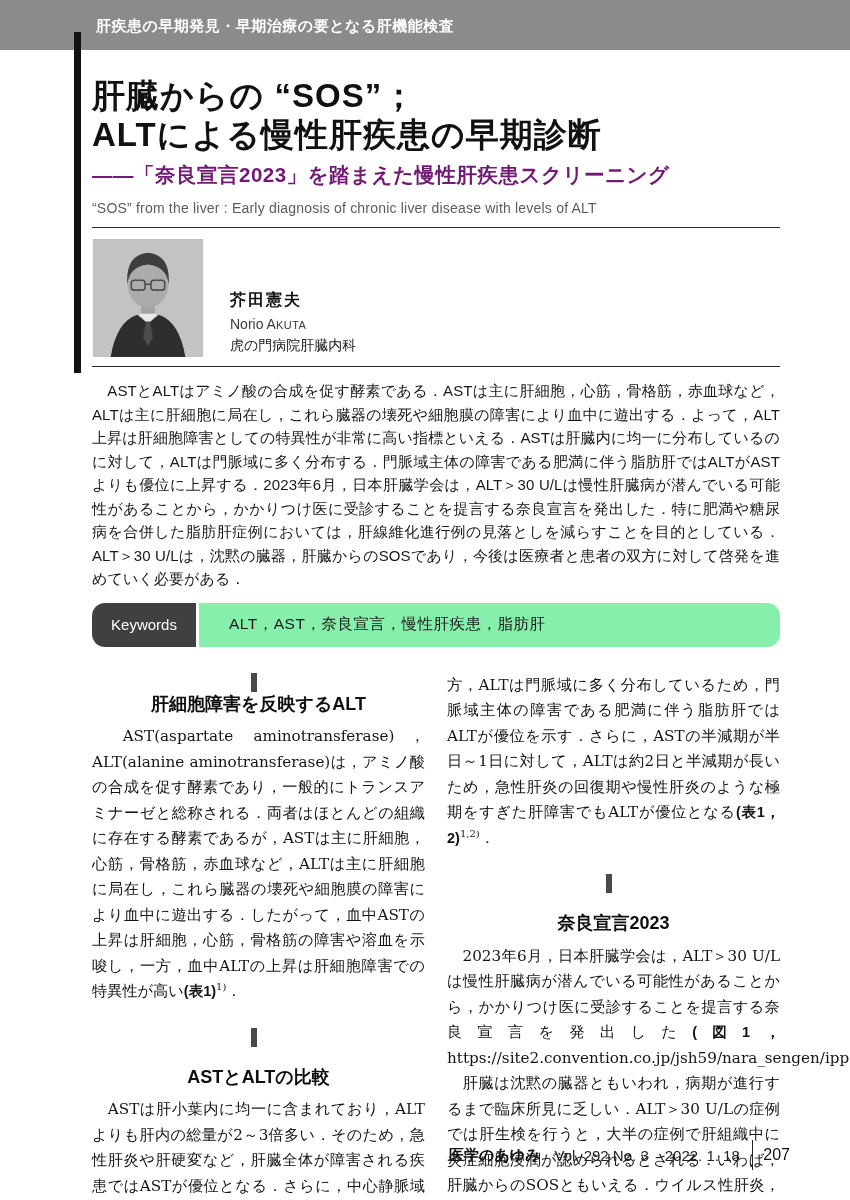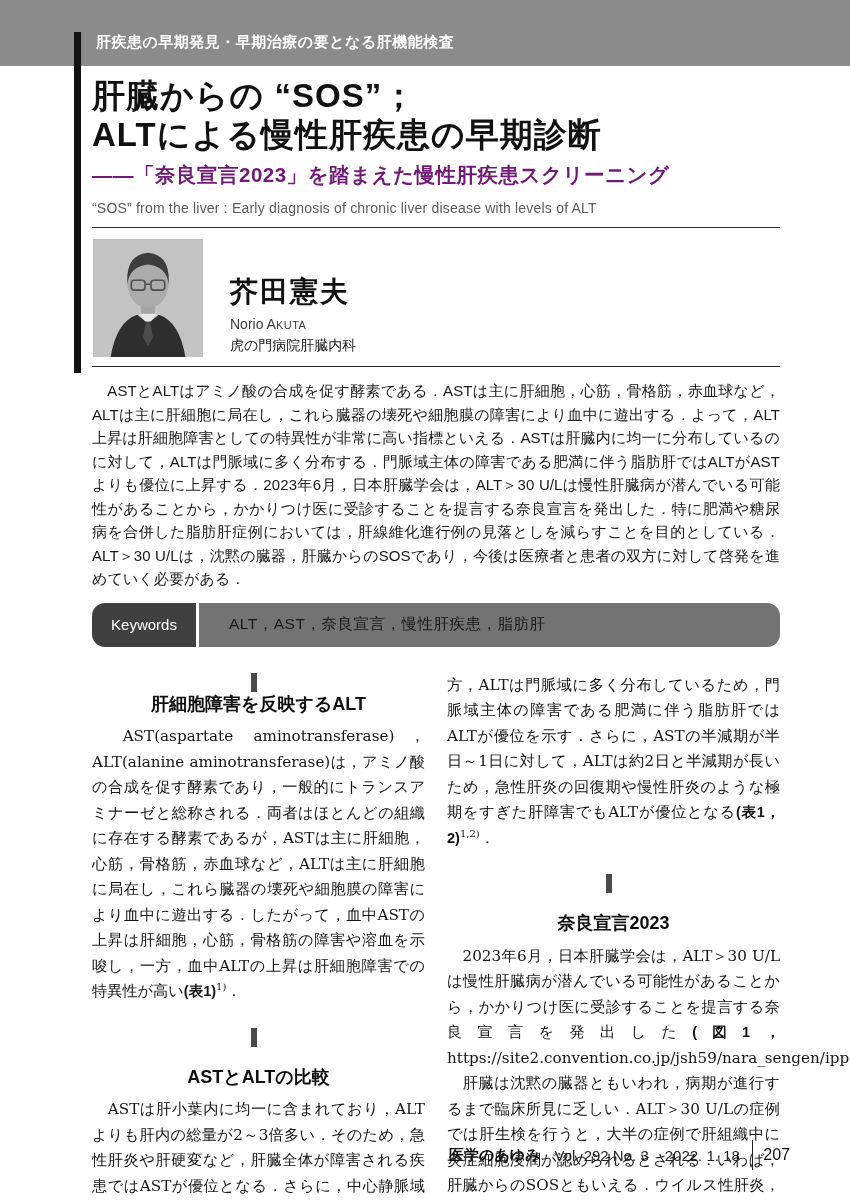--- a/index.html
+++ b/index.html
@@ -7,21 +7,21 @@
     width:850px;height:1200px;
     background:#ffffff;
     position:relative;
     overflow:hidden;
     font-family:"Liberation Sans", sans-serif;
     color:#1c1c1c;
     -webkit-font-smoothing:antialiased;
   }
   
   .header-bar{
-    position:absolute;top:0;left:0;width:850px;height:66px;
+    position:absolute;top:0;left:0;width:850px;height:50px;
     background:#8b8b8b;
   }
   .header-tag{
     position:absolute;left:96px;bottom:14px;
     color:#ffffff;font-size:15px;letter-spacing:0.5px;
     font-weight:bold;
   }
   
   .side-bar{
     position:absolute;left:74px;top:32px;width:7px;height:341px;
@@ -45,40 +45,40 @@
   .rule{height:0;border-top:1.5px solid #2a2a2a;}
   .rule-1{margin-top:8px;}
   .author-row{
     display:flex;align-items:flex-end;
     padding:11px 0 0 0;
   }
   .author-photo{
     width:112px;height:118px;flex:0 0 auto;display:block;
   }
   .author-info{margin-left:26px;padding-bottom:2px;}
-  .author-name-ja{font-size:28px;font-weight:bold;letter-spacing:2px;color:#111;}
+  .author-name-ja{font-size:16px;font-weight:bold;letter-spacing:2px;color:#111;}
   .author-name-en{font-size:14px;color:#3a3a3a;margin-top:5px;}
   .author-name-en .sc{font-size:11px;letter-spacing:0.5px;}
   .author-affil{font-size:14px;color:#222;margin-top:5px;}
   .rule-2{margin-top:9px;}
   .abstract{
     margin-top:12px;font-size:15px;line-height:23.5px;
     text-align:justify;color:#181818;letter-spacing:0.1px;
   }
   .keywords{
     margin-top:12px;display:flex;height:44px;
   }
   .kw-label{
     width:104px;flex:0 0 auto;background:#404040;color:#ffffff;
     border-radius:13px 0 0 13px;
     display:flex;align-items:center;justify-content:center;
     font-size:15px;margin-right:3px;
   }
   .kw-body{
-    flex:1;background:#737373;border-radius:0 13px 13px 0;
+    flex:1;background:#86efac;border-radius:0 13px 13px 0;
     display:flex;align-items:center;padding-left:30px;
     font-size:15.5px;color:#1a1a1a;letter-spacing:0.5px;
   }
   .columns{
     margin-top:26px;display:flex;gap:22px;
   }
   .col{
     width:333px;flex:0 0 auto;
     font-family:"DejaVu Serif","Liberation Serif",serif;
     font-size:15.2px;line-height:25.5px;text-align:justify;

